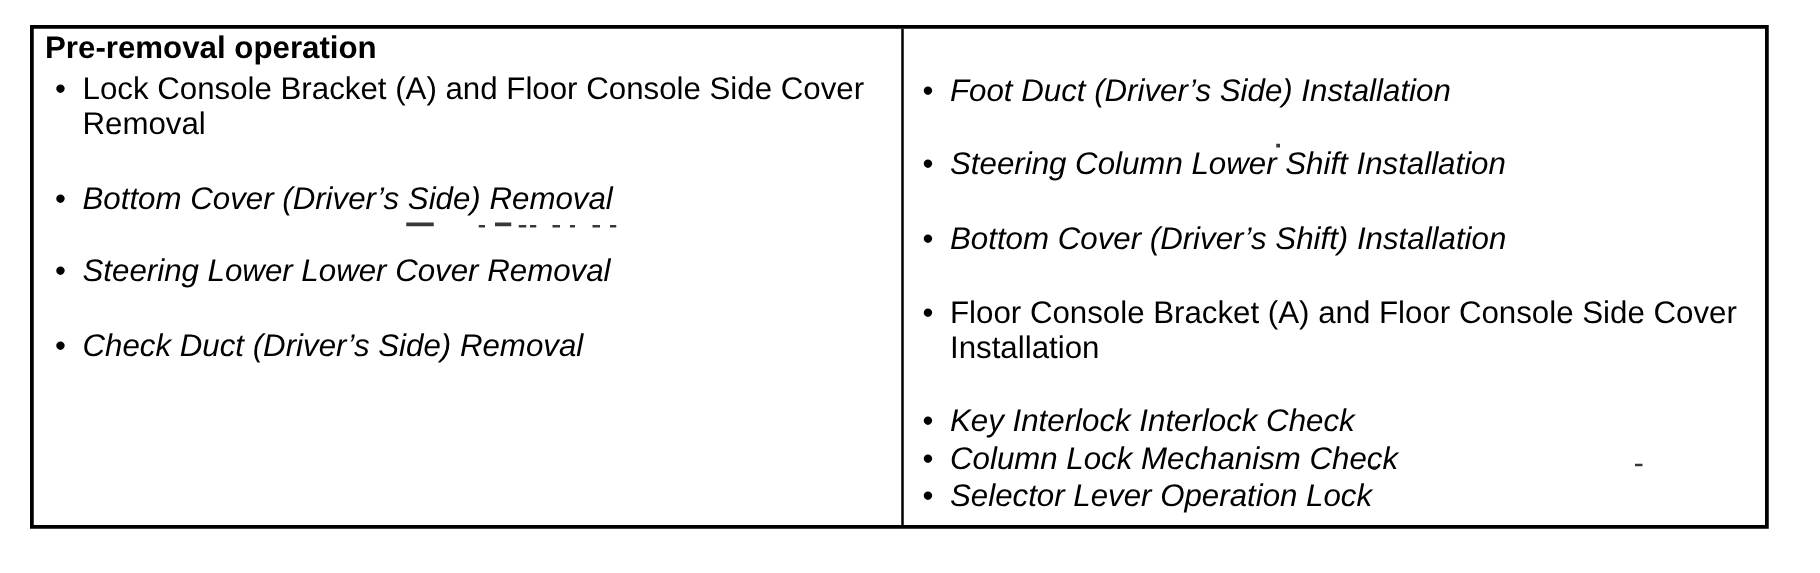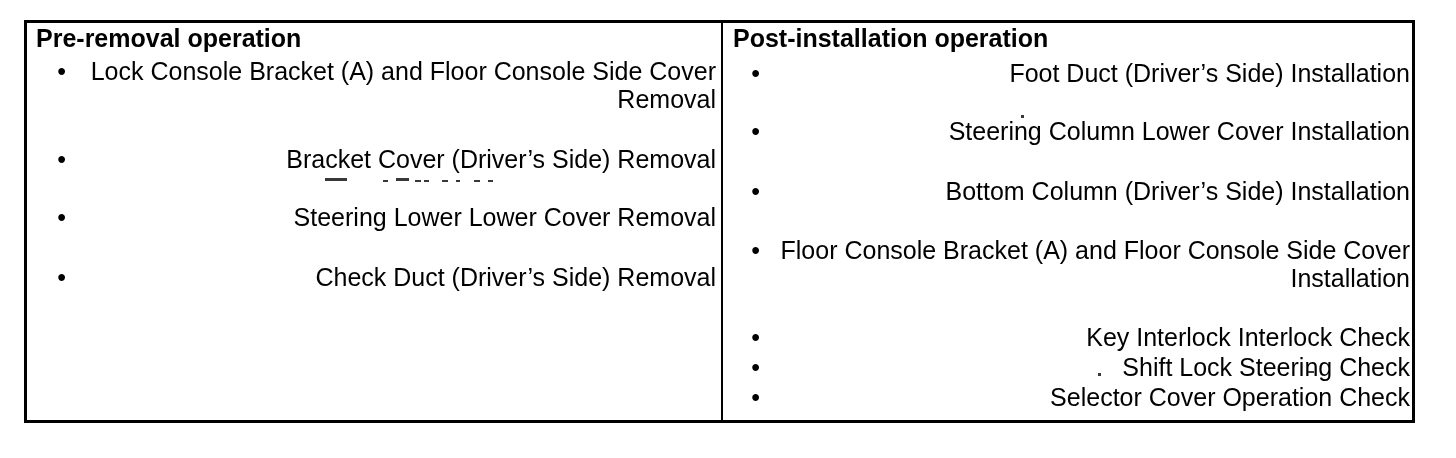--- a/index.html
+++ b/index.html
@@ -3,21 +3,20 @@
 <meta charset="utf-8">
 <style>
   html,body{margin:0;padding:0;background:#ffffff;}
   .page{
     position:relative;
     width:1456px;height:458px;
     background:#ffffff;
     font-family:"Liberation Sans", sans-serif;
     color:#000000;
     overflow:hidden;
-    text-align:right;
   }
   .table-box{
     position:absolute;
     left:24px;top:20px;
     width:1391px;height:403px;
     border:3px solid #000000;
     box-sizing:border-box;
   }
   .box-inner{position:absolute;left:0;top:0;right:0;bottom:0;}
   .col-divider{
@@ -36,21 +35,21 @@
   .item{
     position:absolute;
     display:flex;
     font-size:25px;line-height:28px;
   }
   .item .bullet{
     flex:0 0 22px;
     width:22px;
   }
   .item .txt{width:650px;}
-  .item.single .txt{white-space:nowrap;}
+  .item.single .txt{white-space:nowrap;font-style:italic;}
   .l-item{left:17px;}
   .r-item{left:711px;}
   
   .artifact{
     position:absolute;
     background:#1c1c1c;
     opacity:0.88;
   }
 </style>
 </head>
@@ -62,60 +61,59 @@
       <div class="col-divider"></div>
 
       <div class="col-header hdr-left">Pre-removal operation</div>
 
       <div class="item l-item" style="top:34px;">
         <span class="bullet">•</span>
         <span class="txt">Lock Console Bracket (A) and Floor Console Side Cover Removal</span>
       </div>
       <div class="item l-item single" style="top:122px;">
         <span class="bullet">•</span>
-        <span class="txt">Bracket Cover (Driver’s Side) Removal</span>
+        <span class="txt">Bottom Cover (Driver’s Side) Removal</span>
       </div>
       <div class="item l-item single" style="top:180px;">
         <span class="bullet">•</span>
         <span class="txt">Steering Lower Lower Cover Removal</span>
       </div>
       <div class="item l-item single" style="top:240px;">
         <span class="bullet">•</span>
         <span class="txt">Check Duct (Driver’s Side) Removal</span>
       </div>
 
-      <div class="col-header hdr-right">Post-installation operation</div>
 
       <div class="item r-item single" style="top:36px;">
         <span class="bullet">•</span>
         <span class="txt">Foot Duct (Driver’s Side) Installation</span>
       </div>
       <div class="item r-item single" style="top:94px;">
         <span class="bullet">•</span>
-        <span class="txt">Steering Column Lower Cover Installation</span>
+        <span class="txt">Steering Column Lower Shift Installation</span>
       </div>
       <div class="item r-item single" style="top:154px;">
         <span class="bullet">•</span>
-        <span class="txt">Bottom Column (Driver’s Side) Installation</span>
+        <span class="txt">Bottom Cover (Driver’s Shift) Installation</span>
       </div>
       <div class="item r-item" style="top:213px;">
         <span class="bullet">•</span>
         <span class="txt">Floor Console Bracket (A) and Floor Console Side Cover Installation</span>
       </div>
       <div class="item r-item single" style="top:300px;">
         <span class="bullet">•</span>
         <span class="txt">Key Interlock Interlock Check</span>
       </div>
       <div class="item r-item single" style="top:330px;">
         <span class="bullet">•</span>
-        <span class="txt">Shift Lock Steering Check</span>
+        <span class="txt">Column Lock Mechanism Check</span>
       </div>
       <div class="item r-item single" style="top:360px;">
         <span class="bullet">•</span>
-        <span class="txt">Selector Cover Operation Check</span>
+        <span class="txt">Selector Lever Operation Lock</span>
       </div>
     </div>
   </div>
 
   <div class="artifact" style="left:325px;top:178px;width:22px;height:3px;"></div>
   <div class="artifact" style="left:383px;top:180px;width:5px;height:2px;"></div>
   <div class="artifact" style="left:396px;top:178px;width:13px;height:3px;"></div>
   <div class="artifact" style="left:415px;top:180px;width:6px;height:2px;"></div>
   <div class="artifact" style="left:424px;top:180px;width:5px;height:2px;"></div>
   <div class="artifact" style="left:442px;top:180px;width:6px;height:2px;"></div>

